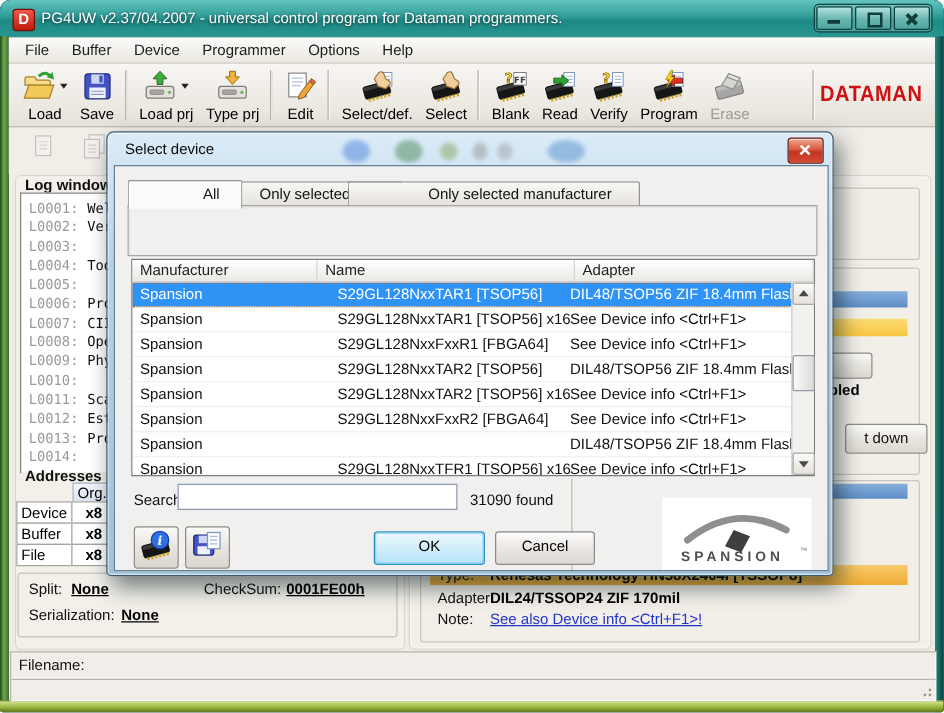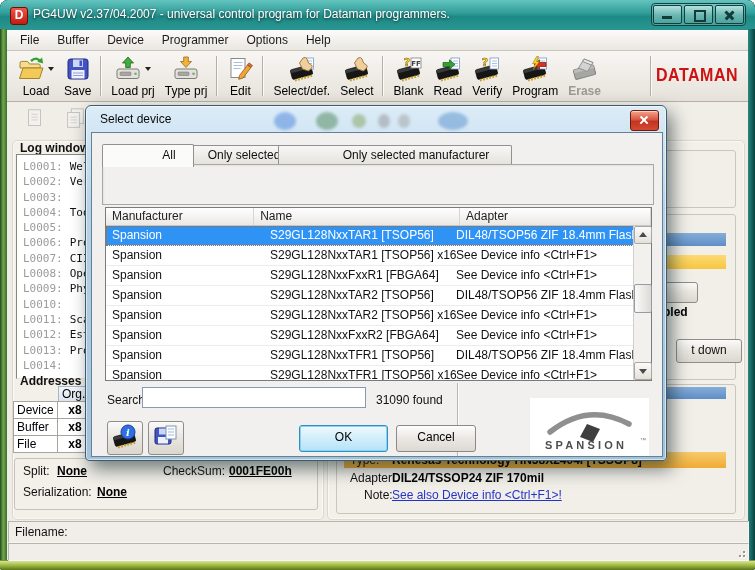--- a/index.html
+++ b/index.html
@@ -37,21 +37,21 @@
     background:linear-gradient(180deg,#fcfbfa,#eae7e1);border-bottom:1px solid #c9c5bd;padding-left:4px;}
   .menu-item{font-size:12px;color:#1c1c1c;padding:0 9px;line-height:19px;}
   .toolbar{position:absolute;left:7px;right:7px;top:51px;height:50px;display:flex;align-items:center;
     background:linear-gradient(180deg,#f8f6f3,#e6e2da);border-bottom:1px solid #b5b1a8;padding:0 6px;}
   .tb-btn{display:flex;flex-direction:column;align-items:center;padding:2px 5px 1px;border-radius:3px;}
   .tb-ic-row{display:flex;align-items:center;height:27px;}
   .tb-ic svg{display:block;}
   .tb-caret{width:0;height:0;border-left:3.5px solid transparent;border-right:3.5px solid transparent;
     border-top:4px solid #222;margin-left:4px;}
   .tb-label{font-size:12px;color:#000;white-space:nowrap;margin-top:1px;}
-  .tb-disabled .tb-label{color:#9b9992;font-weight:bold;}
+  .tb-disabled .tb-label{color:#9b9992;}
   .tb-sep{width:1px;height:40px;background:#b3afa6;border-right:1px solid #fbfaf8;margin:0 4px;}
   .tb-spring{flex:1;}
   .brand{font-size:16px;font-weight:bold;letter-spacing:.5px;color:var(--c-brand_red,#cc1212);
     transform:scaleY(1.1);font-family:"Liberation Sans",sans-serif;margin-right:4px;}
   .toolbar2{position:absolute;left:7px;right:7px;top:102px;height:37px;display:flex;align-items:center;
     gap:16px;padding-left:16px;background:#f1eee8;}
   .tb2-ic{opacity:.55;}
   
   .panel{position:absolute;border:1px solid #dcd7cf;border-radius:5px;background:#f3f0ea;
     box-shadow:0 0 0 1px #faf8f4 inset;}
@@ -534,21 +534,21 @@
   <div class="bold-frag" style="left:663px;top:305px;">bled</div>
   <div class="mini-btn" style="left:676px;top:339px;width:64px;height:22px;line-height:20px;">t down</div>
   <div class="group" style="left:336px;top:384px;width:398px;height:128px;"></div>
   <div class="bar-blue" style="left:344px;top:387px;width:382px;height:12px;"></div>
 
   <div class="type-band"></div>
   <span class="di-label" style="left:350px;top:453px;">Type:</span>
   <span class="di-val" style="left:392px;top:453px;">Renesas Technology HN58X2404I [TSSOP8]</span>
   <span class="di-label" style="left:350px;top:471px;">Adapter:</span>
   <span class="di-val" style="left:392px;top:471px;">DIL24/TSSOP24 ZIF 170mil</span>
-  <span class="di-label" style="left:364px;top:488px;">Note:</span>
+  <span class="di-label" style="left:350px;top:488px;">Note:</span>
   <span class="di-link" style="left:392px;top:488px;">See also Device info &lt;Ctrl+F1&gt;!</span>
 
   <div class="statusrow" style="top:521px;height:20px;">
     <span style="position:absolute;left:6px;top:3px;font-size:12px;color:#111;">Filename:</span>
   </div>
   <div class="statusrow" style="top:543px;height:16px;">
     <div class="grip">
       <i style="right:0;bottom:0;position:absolute;"></i>
           <i style="right:4px;bottom:0;position:absolute;"></i>
           <i style="right:0;bottom:4px;position:absolute;"></i>
@@ -607,21 +607,20 @@
                 <span class="lv-c lv-c1">S29GL128NxxTAR2 [TSOP56] x16</span>
                 <span class="lv-c lv-c2">See Device info &lt;Ctrl+F1&gt;</span>
               </div>
               <div class="lv-row">
                 <span class="lv-c lv-c0">Spansion</span>
                 <span class="lv-c lv-c1">S29GL128NxxFxxR2 [FBGA64]</span>
                 <span class="lv-c lv-c2">See Device info &lt;Ctrl+F1&gt;</span>
               </div>
               <div class="lv-row">
                 <span class="lv-c lv-c0">Spansion</span>
-                <span class="lv-c lv-c1">S29GL128NxxTFR1 [TSOP56]</span>
                 <span class="lv-c lv-c2">DIL48/TSOP56 ZIF 18.4mm Flash-4</span>
               </div>
               <div class="lv-row">
                 <span class="lv-c lv-c0">Spansion</span>
                 <span class="lv-c lv-c1">S29GL128NxxTFR1 [TSOP56] x16</span>
                 <span class="lv-c lv-c2">See Device info &lt;Ctrl+F1&gt;</span>
               </div>
             </div>
         <div class="sbar">
           <div class="sb-btn sb-up">

